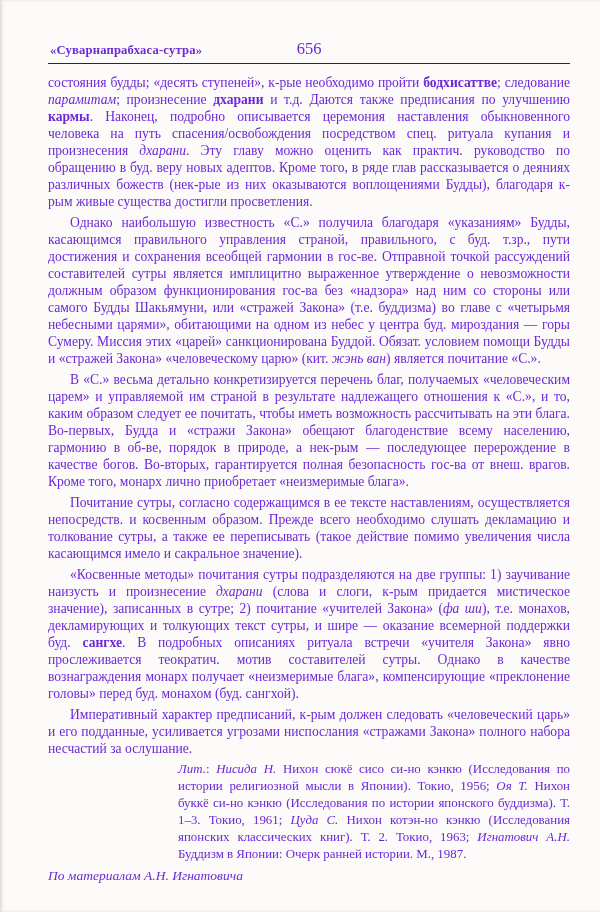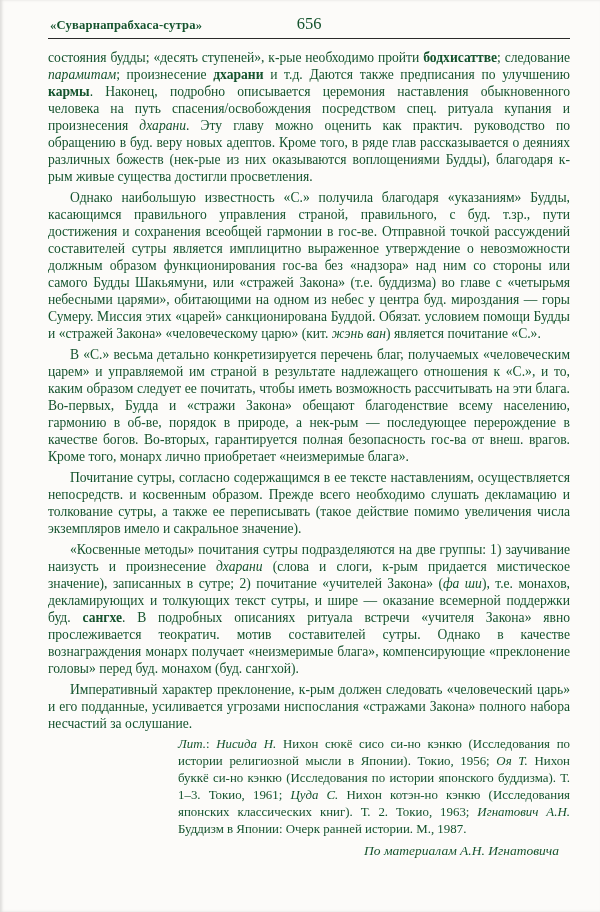--- a/index.html
+++ b/index.html
@@ -9,39 +9,40 @@
   }
   .page {
     position: relative;
     width: 600px;
     height: 912px;
     margin: 0 auto;
     background: #fcfbf9;
     box-sizing: border-box;
     padding: 14px 30px 8px 48px;
     font-family: "Liberation Serif", "DejaVu Serif", serif;
-    color: #14532d;
+    color: #6d28d9;
     overflow: hidden;
     box-shadow: inset 2px 0 3px rgba(0,0,0,0.12);
   }
   .page-header {
     display: grid;
     grid-template-columns: 1fr auto 1fr;
     align-items: baseline;
     padding: 0 2px;
   }
   .running-title {
     font-weight: bold;
     font-size: 12.6px;
     letter-spacing: 0.2px;
     white-space: nowrap;
   }
   .page-number {
     font-size: 16.5px;
     text-align: center;
+    margin-top: 25px;
   }
   .header-spacer { height: 1px; }
   .header-rule {
     border: 0;
     border-top: 1.4px solid #2a2a2a;
     margin: 4px 0 10px 0;
   }
   .article { }
   .para {
     margin: 0 0 4px 0;
@@ -55,22 +56,21 @@
   .seg-bold { font-weight: bold; }
   .seg-italic { font-style: italic; }
   .bibliography {
     margin: 4px 0 2px 130px;
     text-align: justify;
     font-size: 12.9px;
     line-height: 17px;
     hyphens: auto;
   }
   .signature {
-    margin: 5px 11px 0 0;
-    text-align: right;
+    margin: 5px 3px 0 0;
     font-style: italic;
     font-size: 13.5px;
   }
 </style>
 </head>
 <body>
 
 <div class="page">
 
   <div class="page-header">
@@ -78,20 +78,20 @@
     <div class="page-number">656</div>
     <div class="header-spacer"></div>
   </div>
 
   <hr class="header-rule">
 
   <div class="article">
     <p class="para cont"><span>состояния будды; «десять ступеней», к-рые необходимо пройти </span><span class="seg-bold">бодхисаттве</span><span>; следование </span><span class="seg-italic">парамитам</span><span>; произнесение </span><span class="seg-bold">дхарани</span><span> и т.д. Даются также предписания по улучшению </span><span class="seg-bold">кармы</span><span>. Наконец, подробно описывается церемония наставления обыкновенного человека на путь спасения/освобождения посредством спец. ритуала купания и произнесения </span><span class="seg-italic">дхарани</span><span>. Эту главу можно оценить как практич. руководство по обращению в буд. веру новых адептов. Кроме того, в ряде глав рассказывается о деяниях различных божеств (нек-рые из них оказываются воплощениями Будды), благодаря к-рым живые существа достигли просветления.</span></p>
     <p class="para"><span>Однако наибольшую известность «С.» получила благодаря «указаниям» Будды, касающимся правильного управления страной, правильного, с буд. т.зр., пути достижения и сохранения всеобщей гармонии в гос-ве. Отправной точкой рассуждений составителей сутры является имплицитно выраженное утверждение о невозможности должным образом функционирования гос-ва без «надзора» над ним со стороны или самого Будды Шакьямуни, или «стражей Закона» (т.е. буддизма) во главе с «четырьмя небесными царями», обитающими на одном из небес у центра буд. мироздания — горы Сумеру. Миссия этих «царей» санкционирована Буддой. Обязат. условием помощи Будды и «стражей Закона» «человеческому царю» (кит. </span><span class="seg-italic">жэнь ван</span><span>) является почитание «С.».</span></p>
     <p class="para"><span>В «С.» весьма детально конкретизируется перечень благ, получаемых «человеческим царем» и управляемой им страной в результате надлежащего отношения к «С.», и то, каким образом следует ее почитать, чтобы иметь возможность рассчитывать на эти блага. Во-первых, Будда и «стражи Закона» обещают благоденствие всему населению, гармонию в об-ве, порядок в природе, а нек-рым — последующее перерождение в качестве богов. Во-вторых, гарантируется полная безопасность гос-ва от внеш. врагов. Кроме того, монарх лично приобретает «неизмеримые блага».</span></p>
-    <p class="para"><span>Почитание сутры, согласно содержащимся в ее тексте наставлениям, осуществляется непосредств. и косвенным образом. Прежде всего необходимо слушать декламацию и толкование сутры, а также ее переписывать (такое действие помимо увеличения числа экземпляров имело и сакральное значение).</span></p>
+    <p class="para"><span>Почитание сутры, согласно содержащимся в ее тексте наставлениям, осуществляется непосредств. и косвенным образом. Прежде всего необходимо слушать декламацию и толкование сутры, а также ее переписывать (такое действие помимо увеличения числа касающимся имело и сакральное значение).</span></p>
     <p class="para"><span>«Косвенные методы» почитания сутры подразделяются на две группы: 1) заучивание наизусть и произнесение </span><span class="seg-italic">дхарани</span><span> (слова и слоги, к-рым придается мистическое значение), записанных в сутре; 2) почитание «учителей Закона» (</span><span class="seg-italic">фа ши</span><span>), т.е. монахов, декламирующих и толкующих текст сутры, и шире — оказание всемерной поддержки буд. </span><span class="seg-bold">сангхе</span><span>. В подробных описаниях ритуала встречи «учителя Закона» явно прослеживается теократич. мотив составителей сутры. Однако в качестве вознаграждения монарх получает «неизмеримые блага», компенсирующие «преклонение головы» перед буд. монахом (буд. сангхой).</span></p>
-    <p class="para"><span>Императивный характер преклонение, к-рым должен следовать «человеческий царь» и его подданные, усиливается угрозами ниспослания «стражами Закона» полного набора несчастий за ослушание.</span></p>
+    <p class="para"><span>Императивный характер предписаний, к-рым должен следовать «человеческий царь» и его подданные, усиливается угрозами ниспослания «стражами Закона» полного набора несчастий за ослушание.</span></p>
     <p class="bibliography"><span class="seg-italic">Лит.</span><span>: </span><span class="seg-italic">Нисида Н.</span><span> Нихон сюкё сисо си-но кэнкю (Исследования по истории религиозной мысли в Японии). Токио, 1956; </span><span class="seg-italic">Оя Т.</span><span> Нихон буккё си-но кэнкю (Исследования по истории японского буддизма). Т. 1–3. Токио, 1961; </span><span class="seg-italic">Цуда С.</span><span> Нихон котэн-но кэнкю (Исследования японских классических книг). Т. 2. Токио, 1963; </span><span class="seg-italic">Игнатович А.Н.</span><span> Буддизм в Японии: Очерк ранней истории. М., 1987.</span></p>
     <p class="signature">По материалам А.Н. Игнатовича</p>
   </div>
 
 </div>
 
 </body></html>

